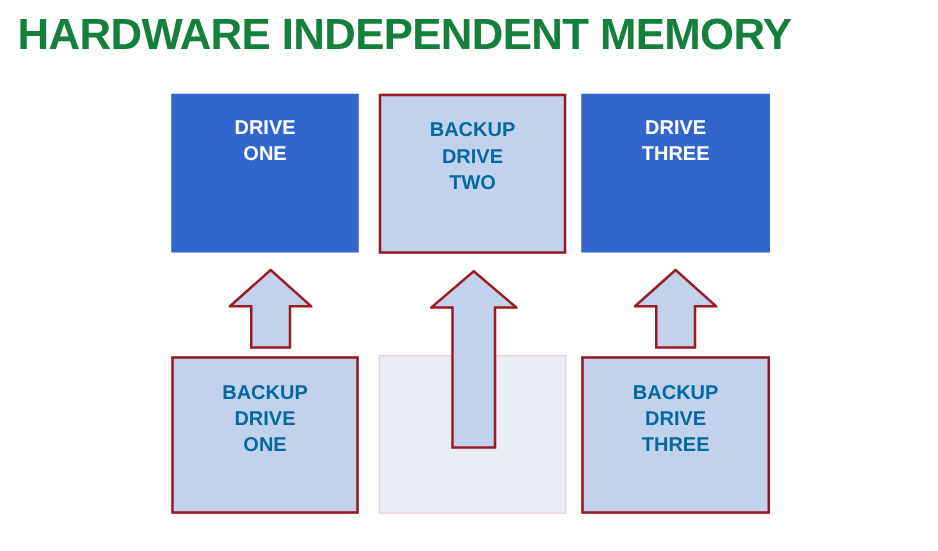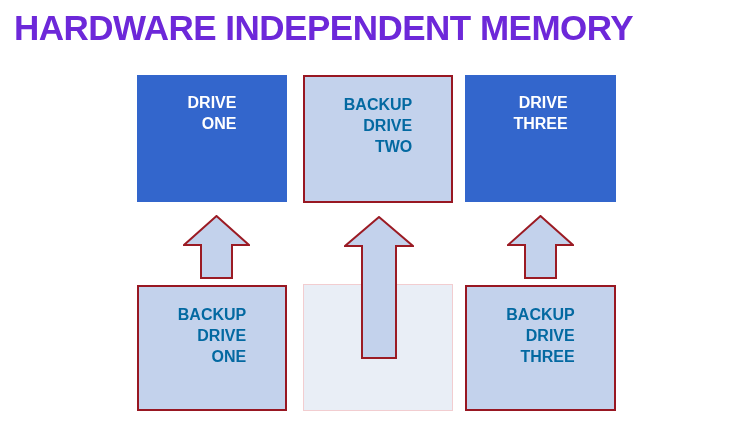--- a/index.html
+++ b/index.html
@@ -16,34 +16,34 @@
     overflow: hidden;
   }
   .title {
     position: absolute;
     left: 14px;
     top: 8px;
     margin: 0;
     font-size: 35px;
     font-weight: bold;
     letter-spacing: -0.5px;
-    color: #6d28d9;
+    color: #15803d;
     font-family: "Liberation Sans", sans-serif;
     white-space: nowrap;
   }
   .box {
     position: absolute;
     box-sizing: border-box;
     display: flex;
     justify-content: center;
     align-items: flex-start;
   }
   .box .label {
     margin-top: 17px;
-    text-align: right;
+    text-align: center;
     white-space: pre-line;
     font-size: 16px;
     font-weight: bold;
     line-height: 21px;
   }
   .box.primary {
     background: #3366cc;
   }
   .box.primary .label {
     color: #ffffff;

